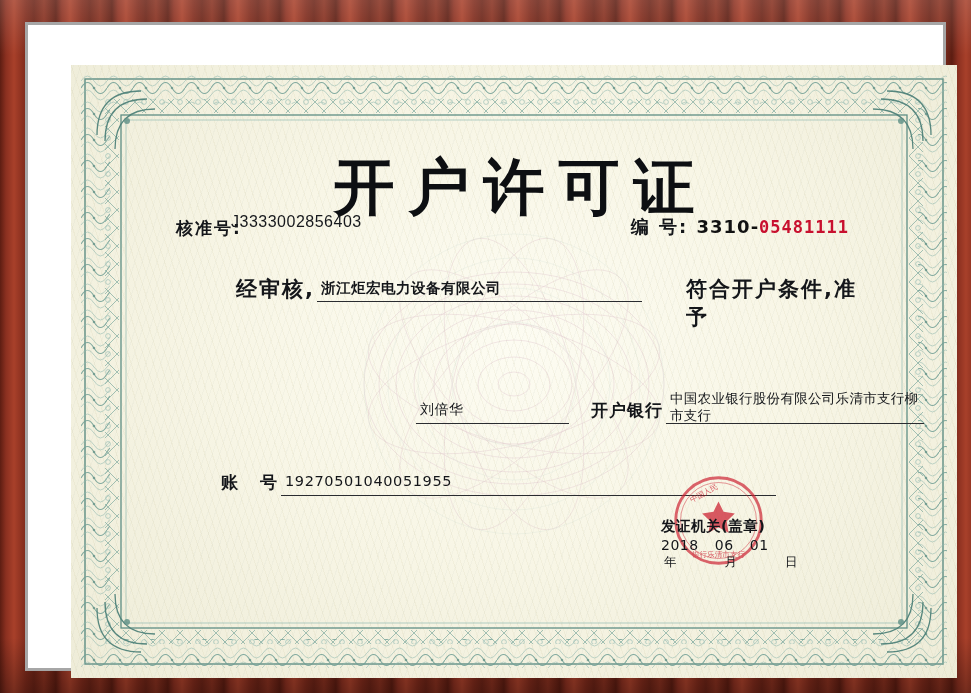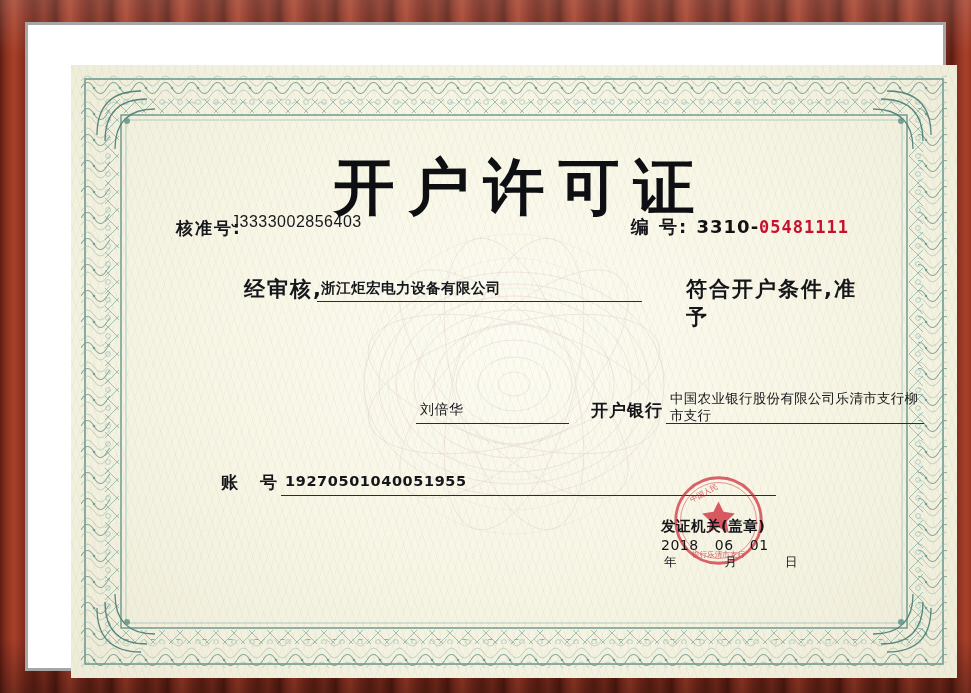--- a/index.html
+++ b/index.html
@@ -139,21 +139,21 @@
   }
 
   .line1 {
     position: absolute;
     left: 105px; top: 210px;
     width: 700px;
     font-size: 21px;
     font-weight: bold;
     letter-spacing: 2px;
   }
-  .l1-lead { position: absolute; left: 60px; top: 0; margin-left: 8px; }
+  .l1-lead { position: absolute; left: 60px; top: 0; }
   .l1-company {
     position: absolute;
     left: 141px; top: 4px;
     width: 325px;
     font-size: 14.5px;
     font-weight: bold;
     letter-spacing: 0.5px;
     text-align: left;
     padding-left: 4px;
     box-sizing: border-box;
@@ -226,21 +226,21 @@
     font-size: 17px;
     font-weight: bold;
     letter-spacing: 8px;
   }
   .l4-label { position: absolute; left: 45px; top: 6px; }
   .l4-val {
     position: absolute;
     left: 105px; top: 8px;
     width: 300px;
     font-size: 14.5px;
-    font-weight: bold;
+    font-weight: normal;
     letter-spacing: 0.6px;
     padding-left: 4px;
     box-sizing: border-box;
   }
   .l4-rule {
     position: absolute;
     left: 105px; top: 30px;
     width: 495px;
     border-bottom: 1px solid #2a2c30;
   }

